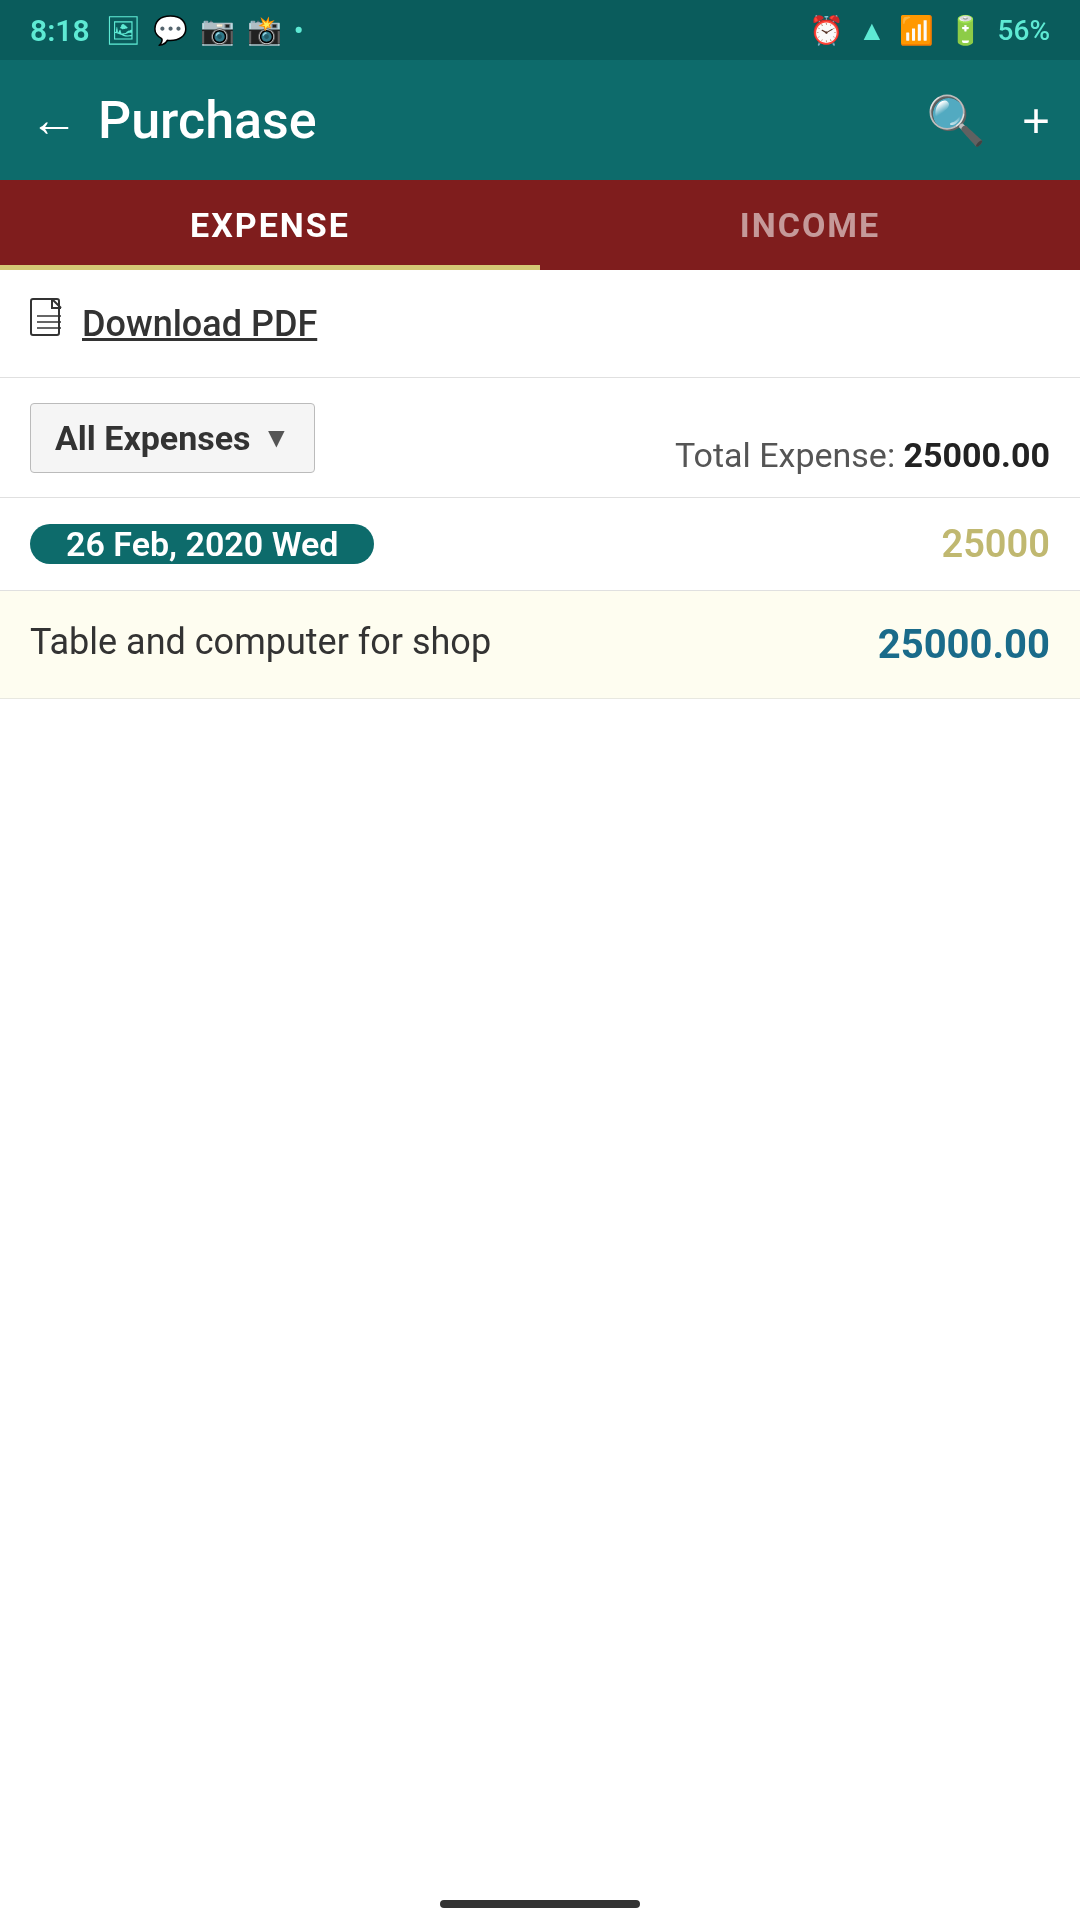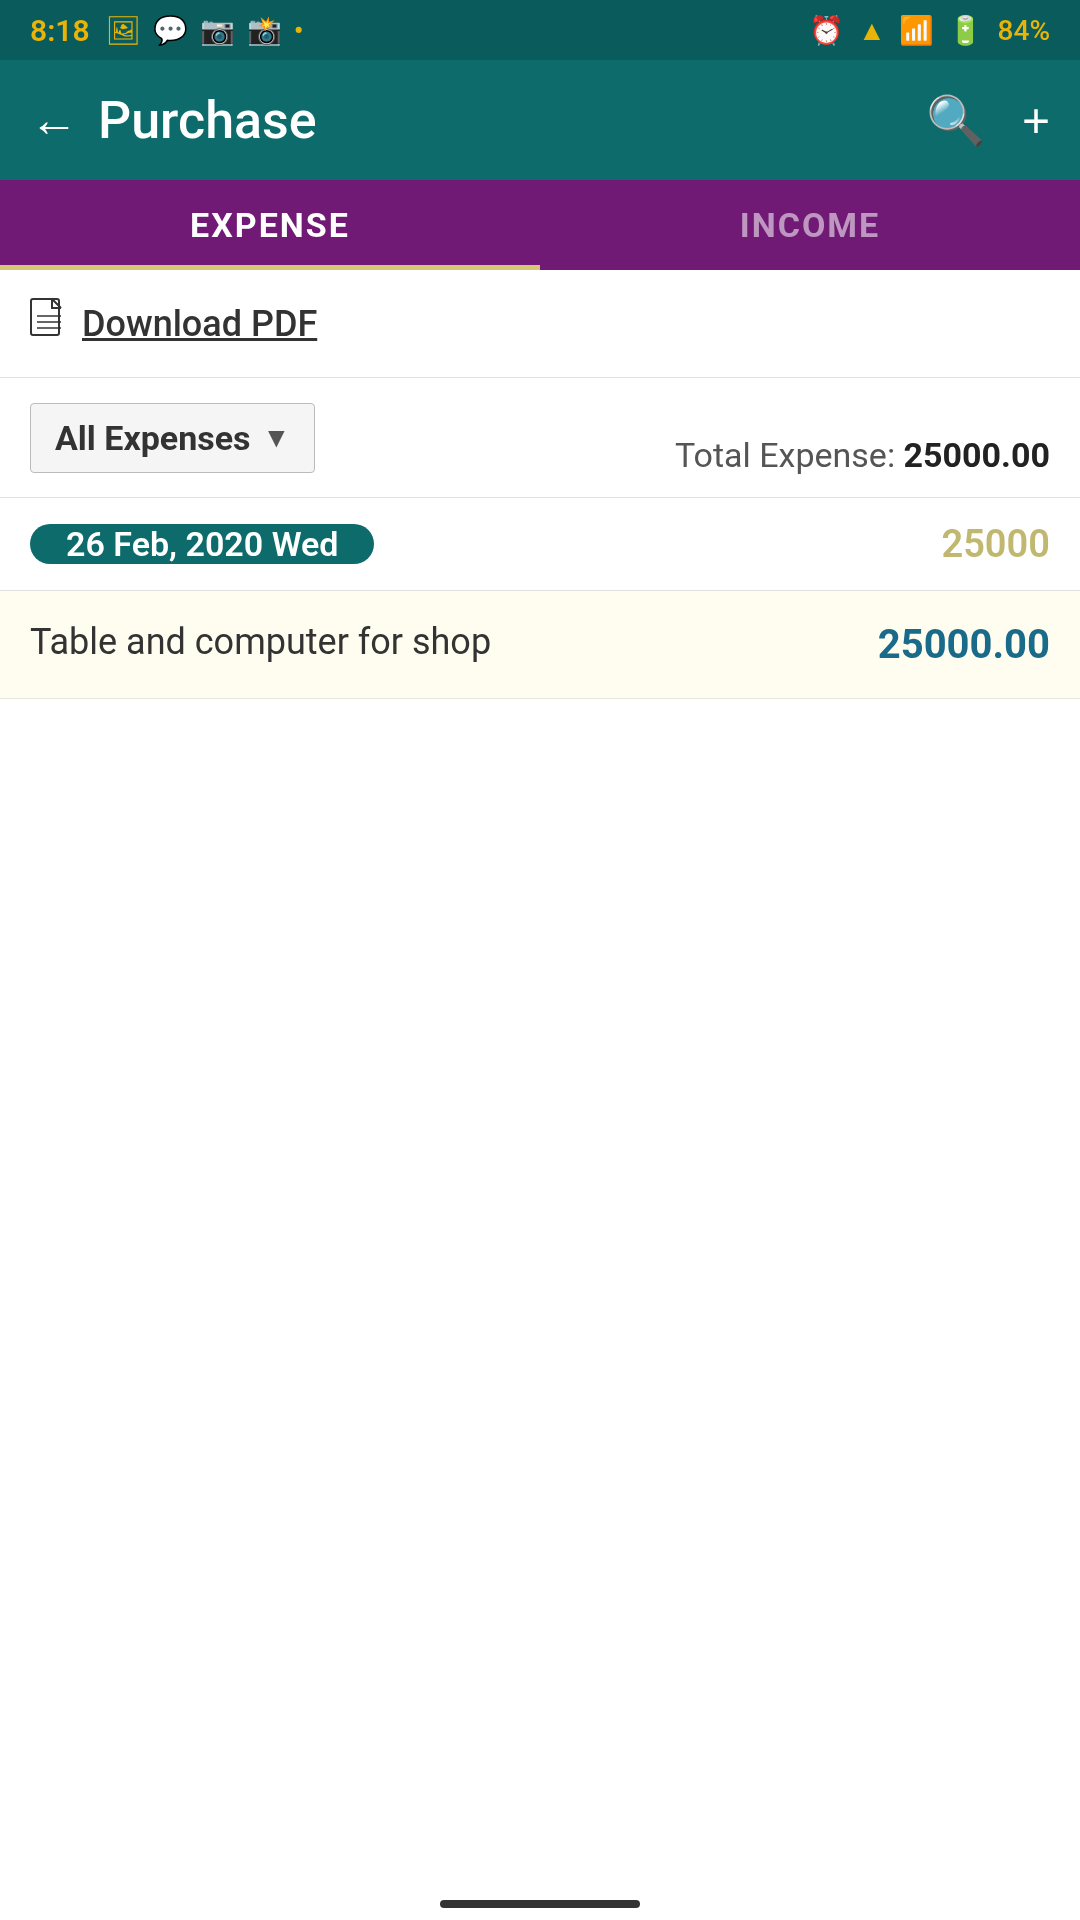--- a/index.html
+++ b/index.html
@@ -13,21 +13,21 @@
       width: 1080px;
       min-height: 1920px;
       font-family: 'Roboto', Arial, sans-serif;
       background: #ffffff;
       overflow-x: hidden;
     }
 
     
     .status-bar {
       background: #0a5c5c;
-      color: #eab308;
+      color: #5eead4;
       height: 60px;
       display: flex;
       align-items: center;
       justify-content: space-between;
       padding: 0 30px;
       font-size: 28px;
       font-weight: 500;
     }
 
     .status-left {
@@ -94,21 +94,21 @@
     .toolbar-icon {
       color: #ffffff;
       font-size: 48px;
       cursor: pointer;
       background: none;
       border: none;
     }
 
     
     .tabs {
-      background: #701a75;
+      background: #7f1d1d;
       display: flex;
       height: 90px;
     }
 
     .tab {
       flex: 1;
       display: flex;
       align-items: center;
       justify-content: center;
       font-size: 34px;
@@ -293,21 +293,21 @@
   </div>
   <div class="status-right">
 
     <span>⏰</span>
 
     <span>▲</span>
 
     <span>📶</span>
 
     <span>🔋</span>
-    <span>84%</span>
+    <span>56%</span>
   </div>
 </div>
 
 <div class="toolbar">
   <div class="toolbar-left">
     <button class="toolbar-back">←</button>
     <span class="toolbar-title">Purchase</span>
   </div>
   <div class="toolbar-actions">
     <button class="toolbar-icon">🔍</button>

